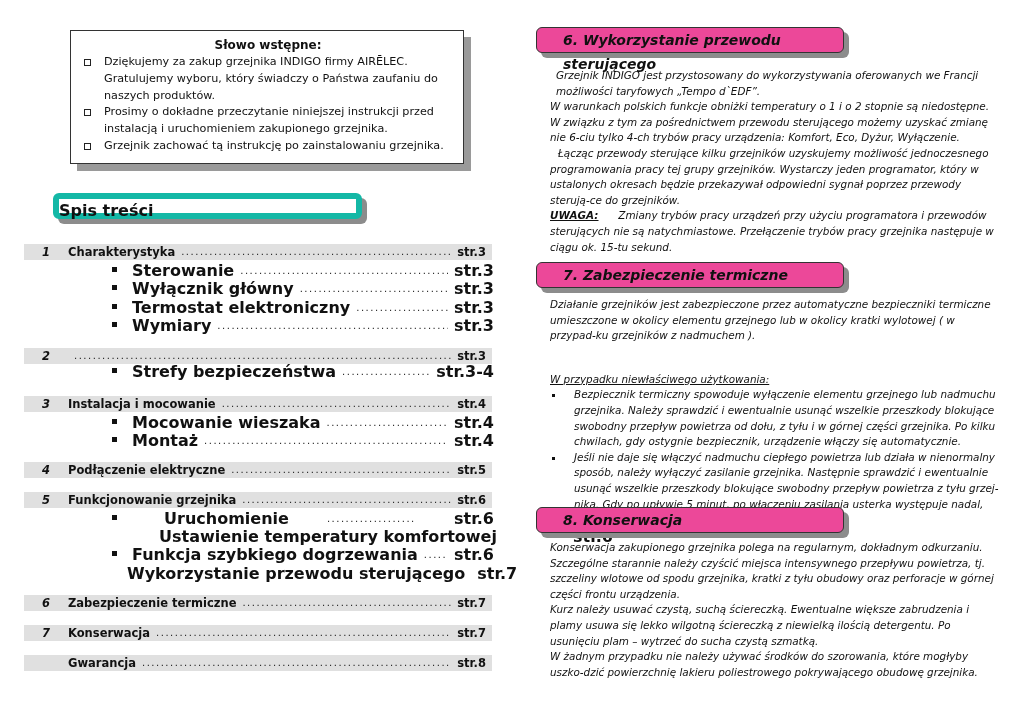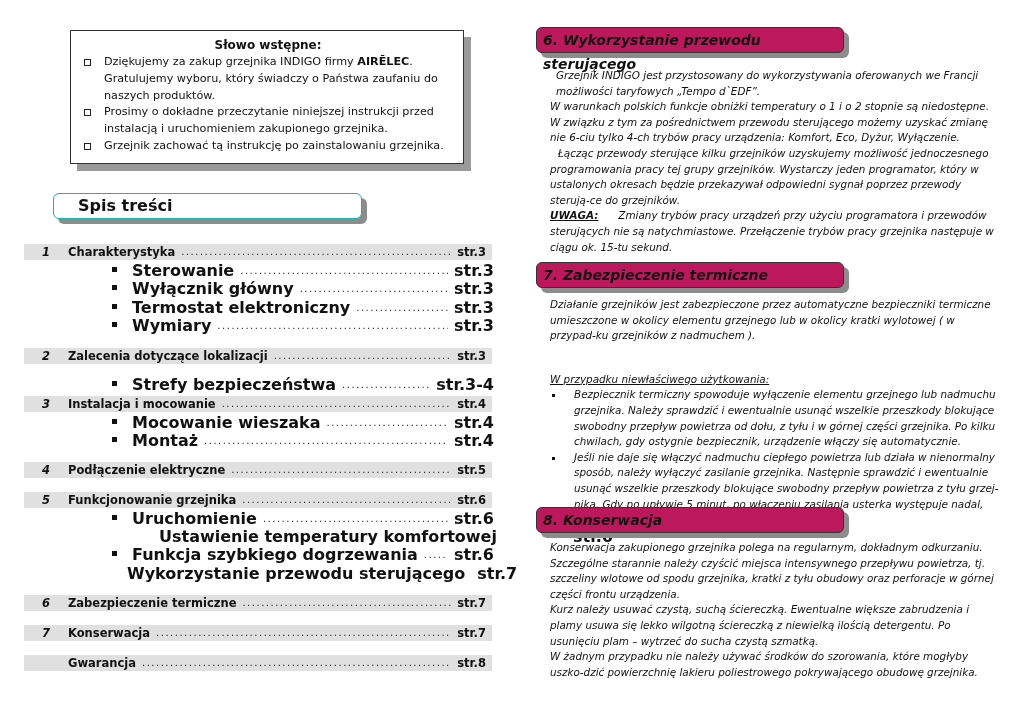--- a/index.html
+++ b/index.html
@@ -13,27 +13,27 @@
     box-shadow: 7px 7px 0 #9a9a9a;
     padding: 6px 8px 0 10px;
   }
   .intro-title { text-align: center; font-weight: bold; font-size: 12px; line-height: 16px; margin-bottom: 1px; }
   .intro-list { list-style: none; }
   .intro-item { position: relative; padding-left: 23px; font-size: 11.2px; line-height: 16.8px; }
   .intro-item .cb {
     position: absolute; left: 3px; top: 5px; width: 7px; height: 7px;
     border: 1px solid #222;
   }
-  .intro-item b { font-weight: bold; }
+  .intro-item b { font-weight: normal; }
 
   .spis-box {
     position: absolute; left: 53px; top: 193px; width: 309px; height: 26px;
-    border: 1px solid #14b8a6; border-radius: 6px; background: #fff;
+    border: 6px solid #14b8a6; border-radius: 6px; background: #fff;
     box-shadow: 5px 5px 0 #8c8c8c;
-    font-size: 16px; font-weight: bold; line-height: 24px; padding-left: 24px;
+    font-size: 16px; font-weight: bold; line-height: 24px; padding-left: 0;
   }
 
   .toc { position: absolute; left: 24px; top: 244px; width: 468px; }
   .toc-main {
     position: absolute; left: 0; width: 468px; height: 16px; background: #e0e0e0;
     font-size: 11.5px; line-height: 16px; display: flex; align-items: center;
   }
   .toc-main .num { width: 44px; text-align: center; font-style: italic; font-weight: bold; font-size: 11.5px; padding-left: 0; }
   .toc-main .lbl { white-space: nowrap; font-weight: bold; padding-left: 0; }
   .dots { flex: 1; overflow: hidden; white-space: nowrap; margin: 0 6px; letter-spacing: 1.5px; font-size: 10px; color: #222; }
@@ -43,23 +43,23 @@
     position: absolute; left: 88px; width: 384px; height: 16px;
     font-size: 16px; line-height: 16px; display: flex; align-items: center;
   }
   .toc-sub .bullet { width: 5px; height: 5px; background: #111; margin-right: 15px; margin-top: -4px; }
   .toc-sub .lbl { white-space: nowrap; font-weight: bold; }
   .toc-sub .pg { font-weight: bold; padding-right: 2px; }
 
   
   .sec-box {
     position: absolute; left: 536px; width: 308px; height: 26px;
-    border: 1px solid #333; border-radius: 6px; background: #be185d;
+    border: 1px solid #333; border-radius: 6px; background: #ec4899;
     box-shadow: 5px 5px 0 #8c8c8c;
-    font-size: 14px; font-weight: bold; font-style: italic; line-height: 24px; padding-left: 6px;
+    font-size: 14px; font-weight: bold; font-style: italic; line-height: 24px; padding-left: 26px;
   }
   .para { position: absolute; font-style: italic; font-size: 10.4px; line-height: 15.6px; color: #111; }
   .para p { white-space: normal; }
   .underline { text-decoration: underline; margin-top: 28px; }
   .ul-bold { text-decoration: underline; font-weight: bold; }
   .bl { position: relative; padding-left: 24px; }
   .bl .sq { position: absolute; left: 2px; top: 7px; width: 3px; height: 3px; background: #111; }
 </style>
 </head>
 <body>
@@ -86,21 +86,20 @@
 
 <div class="toc" id="toc">
     <div class="toc-main" style="top: 0px;">
       <span class="num">1</span>
       <span class="lbl">Charakterystyka</span>
       <span class="dots"></span>
       <span class="pg">str.3</span>
     </div>
     <div class="toc-main" style="top: 104px;">
       <span class="num">2</span>
-      <span class="lbl">Zalecenia dotyczące lokalizacji</span>
       <span class="dots"></span>
       <span class="pg">str.3</span>
     </div>
     <div class="toc-main" style="top: 152px;">
       <span class="num">3</span>
       <span class="lbl">Instalacja i mocowanie</span>
       <span class="dots"></span>
       <span class="pg">str.4</span>
     </div>
     <div class="toc-main" style="top: 218px;">
@@ -150,39 +149,39 @@
       <span class="lbl">Termostat elektroniczny</span>
       <span class="dots"></span>
       <span class="pg">str.3</span>
     </div>
     <div class="toc-sub" style="top: 74px;">
       <span class="bullet"></span>
       <span class="lbl">Wymiary</span>
       <span class="dots"></span>
       <span class="pg">str.3</span>
     </div>
-    <div class="toc-sub" style="top: 133px;">
+    <div class="toc-sub" style="top: 120px;">
       <span class="bullet"></span>
       <span class="lbl">Strefy bezpieczeństwa</span>
       <span class="dots"></span>
       <span class="pg">str.3-4</span>
     </div>
     <div class="toc-sub" style="top: 171px;">
       <span class="bullet"></span>
       <span class="lbl">Mocowanie wieszaka</span>
       <span class="dots"></span>
       <span class="pg">str.4</span>
     </div>
     <div class="toc-sub" style="top: 189px;">
       <span class="bullet"></span>
       <span class="lbl">Montaż</span>
       <span class="dots"></span>
       <span class="pg">str.4</span>
     </div>
-    <div class="toc-sub" style="top: 267px;">
+    <div class="toc-sub" style="top: 267px; gap: 32px;">
       <span class="bullet"></span>
       <span class="lbl">Uruchomienie</span>
       <span class="dots"></span>
       <span class="pg">str.6</span>
     </div>
     <div class="toc-sub" style="top: 285px; gap: 32px;">
       <span class="bullet"></span>
       <span class="lbl">Ustawienie temperatury komfortowej</span>
       <span class="dots"></span>
       <span class="pg">str.6</span>

